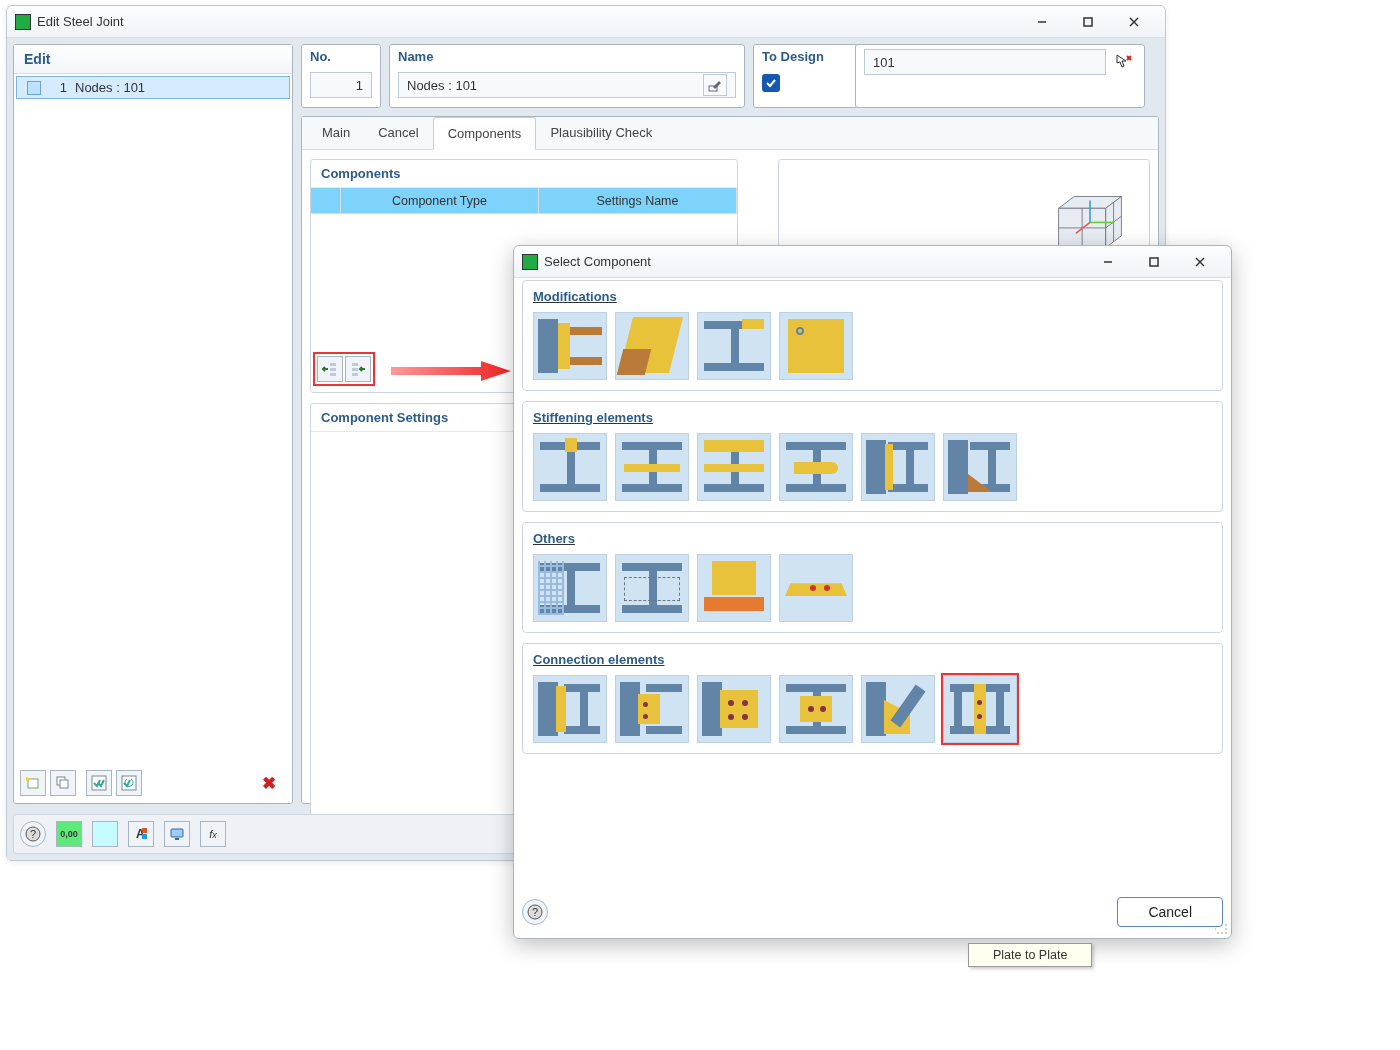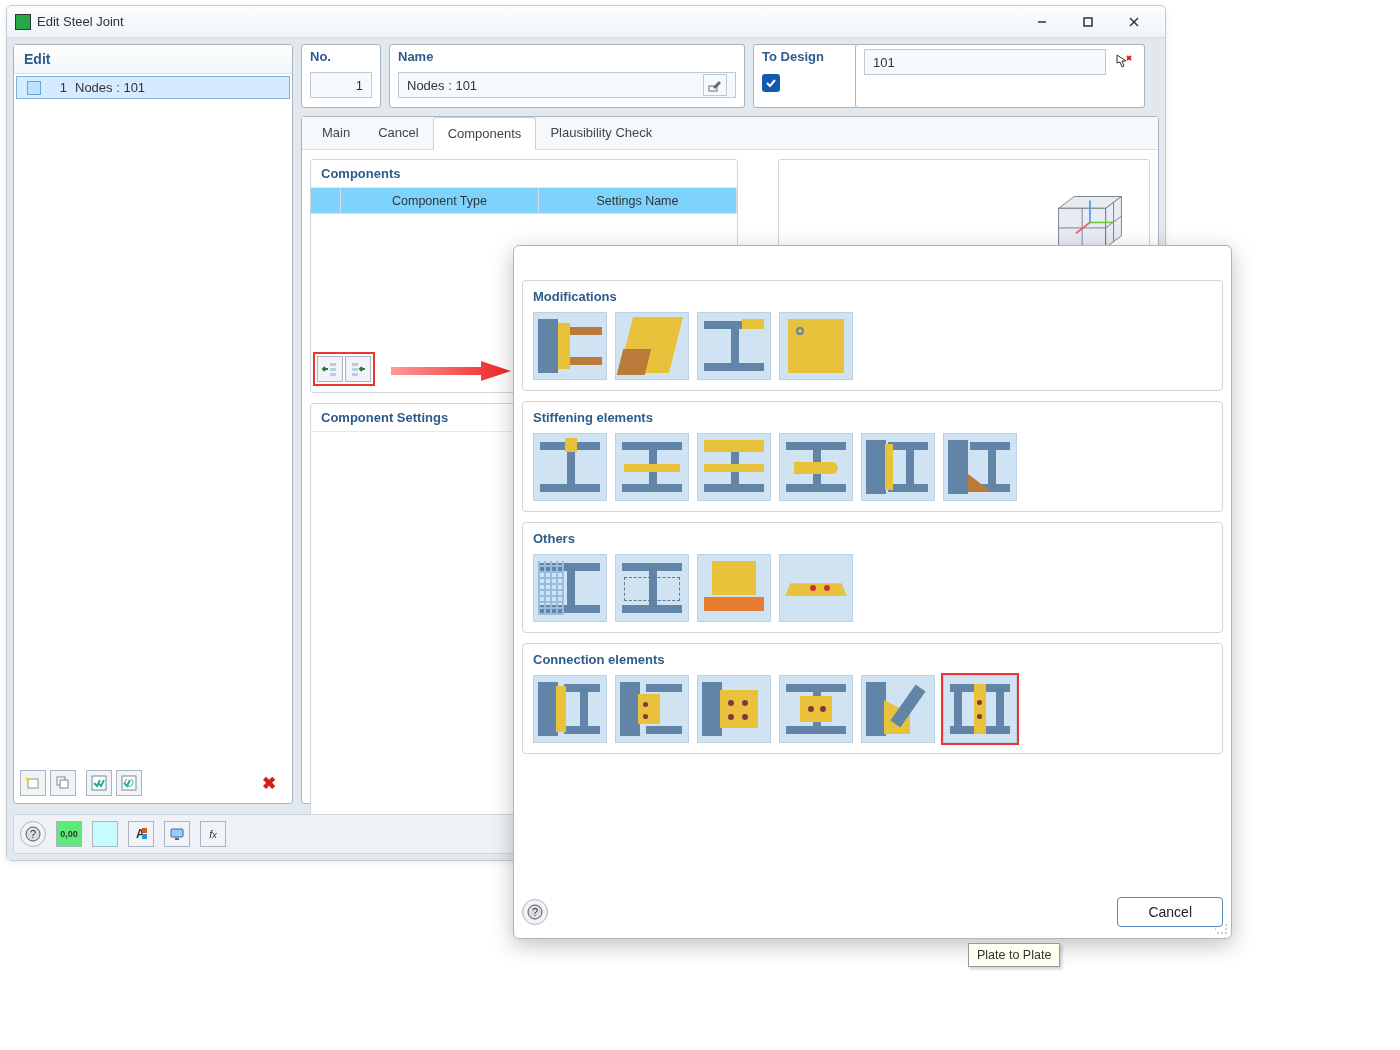--- a/index.html
+++ b/index.html
@@ -103,34 +103,34 @@
   .bottom-toolbar { position:absolute; left:6px; right:6px; bottom:6px; height:40px;
     background:#eef2f6; border:1px solid #cdd6de; border-radius:3px; display:flex; align-items:center; padding:0 6px; gap:6px;}
 
   
   .select-dialog {
     position:absolute; left:513px; top:245px; width:719px; height:694px;
     background:#fff; border:1px solid #a9b6c2; border-radius:6px;
     box-shadow: 0 6px 22px rgba(0,0,0,0.25); z-index:10;
   }
   .select-dialog .titlebar { border-radius:6px 6px 0 0; }
-  .select-body { position:absolute; top:34px; left:8px; right:8px; bottom:50px; overflow:hidden; }
+  .select-body { position:absolute; top:34px; left:8px; right:8px; bottom:50px; overflow:hidden;text-decoration:underline; }
   .cat {
     border:1px solid #cdd6de; border-radius:4px; margin-bottom:10px; padding-bottom:10px;
   }
   .cat .hdr { padding:8px 10px; font-weight:600; color:#2d5c8a; }
   .thumbs { display:flex; flex-wrap:wrap; gap:8px; padding:0 10px; }
   .thumb {
     width:74px; height:68px; background:#cfe3f2; border:1px solid #bcd2e4;
     position:relative; overflow:hidden;
   }
   .thumb.highlight { outline:2px solid #e33; outline-offset:0; }
   .tooltip {
     position:absolute; left:968px; top:943px; background:#fffff0; border:1px solid #999;
-    padding:4px 8px; font-size:12.5px; box-shadow:2px 2px 3px rgba(0,0,0,0.2); z-index:20;
+    padding:4px 24px; font-size:12.5px; box-shadow:2px 2px 3px rgba(0,0,0,0.2); z-index:20;
   }
   .select-footer { position:absolute; left:8px; right:8px; bottom:8px; height:36px; display:flex; align-items:center; }
   .btn { border:1px solid #5a87c0; border-radius:4px; padding:6px 30px; background:#fff; color:#222; font-size:14px; }
 
   .resize-grip { position:absolute; right:2px; bottom:2px; width:14px; height:14px; opacity:.4;}
 
   
   .beam { position:absolute; background:#6284a7; }
   .flange-top { left:6px; right:6px; top:8px; height:8px; }
   .flange-bot { left:6px; right:6px; bottom:8px; height:8px; }
@@ -340,20 +340,42 @@
           </svg>
       </div>
       <div class="tb-btn">
           <span style="font-style:italic;font-size:11px;">f<span style="font-size:9px;">x</span></span>
         </div>
     </div>
   </div>
 </div>
 
 <div class="select-dialog">
+  <div class="titlebar">
+    <div class="app-icon"></div>
+    <div class="title">Select Component</div>
+    <div class="winbtns">
+      <div class="winbtn">
+          <svg width="12" height="12">
+            <line x1="2" y1="6" x2="10" y2="6" stroke="#333" stroke-width="1.5"></line>
+          </svg>
+        </div>
+      <div class="winbtn">
+          <svg width="12" height="12">
+            <rect x="2" y="2" width="8" height="8" fill="none" stroke="#333" stroke-width="1.5"></rect>
+          </svg>
+        </div>
+      <div class="winbtn">
+          <svg width="12" height="12">
+            <line x1="2" y1="2" x2="10" y2="10" stroke="#333" stroke-width="1.5"></line>
+            <line x1="10" y1="2" x2="2" y2="10" stroke="#333" stroke-width="1.5"></line>
+          </svg>
+        </div>
+    </div>
+  </div>
 
   <div class="select-body">
 
     <div class="cat">
       <div class="hdr">Modifications</div>
       <div class="thumbs">
         <div class="thumb">
           <div class="col-front"></div>
             <div class="plate-y" style="left:24px;top:10px;bottom:10px;width:12px;"></div>
             <div class="beam" style="left:36px;top:14px;right:4px;height:8px;background:#b97a3a;"></div>

